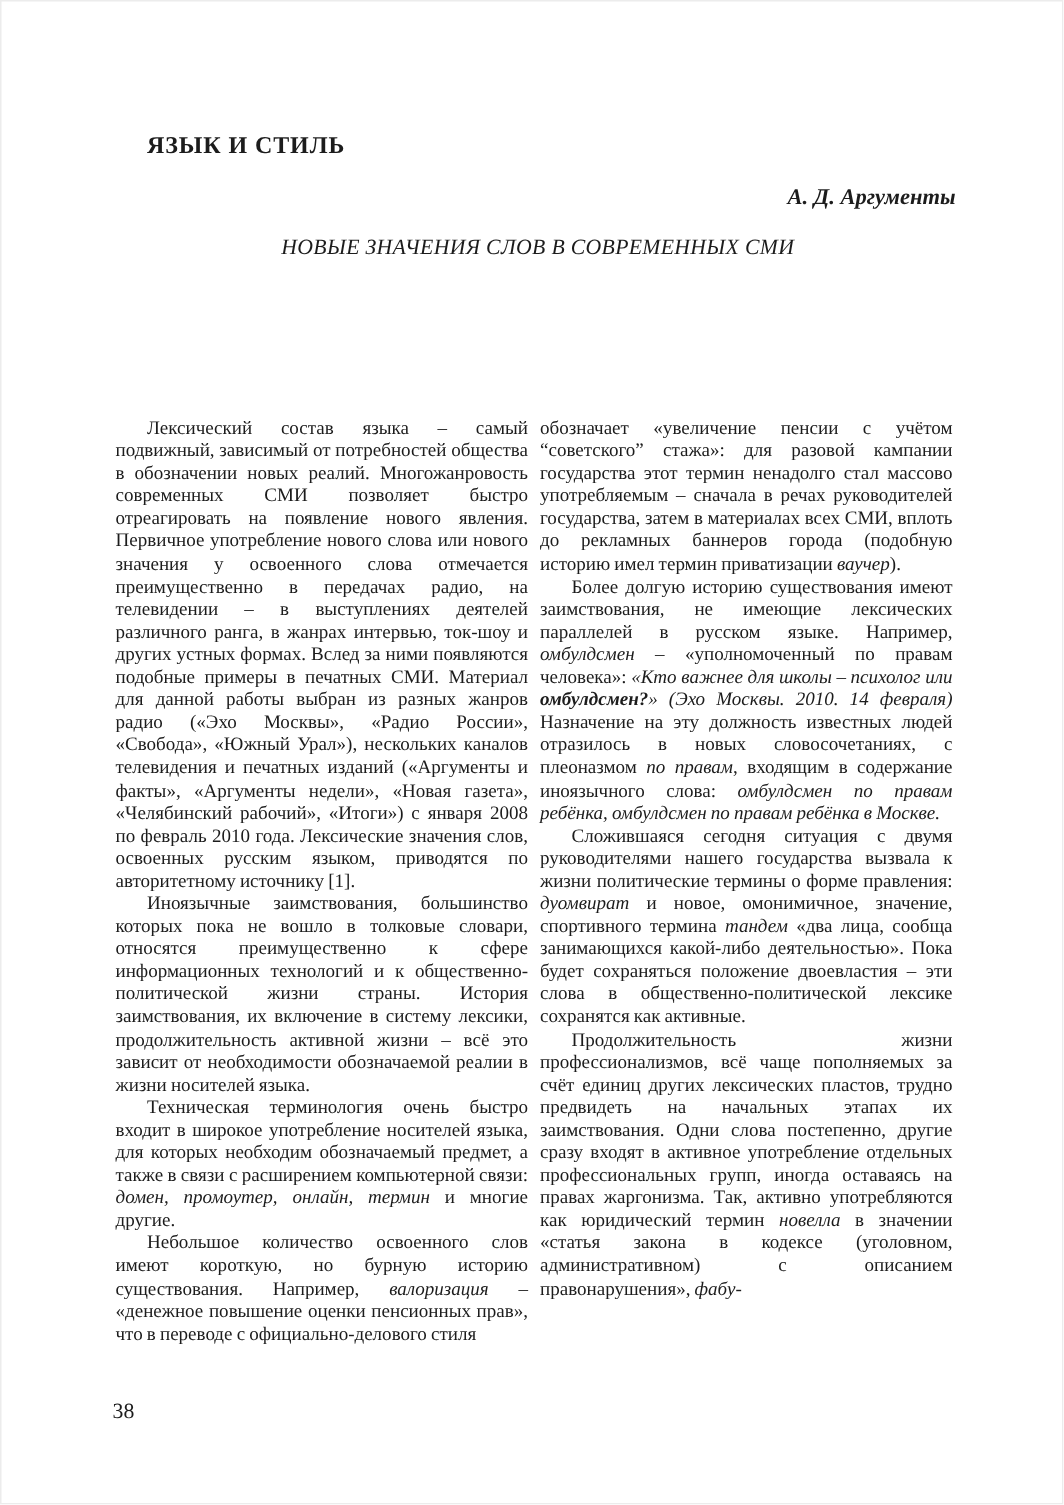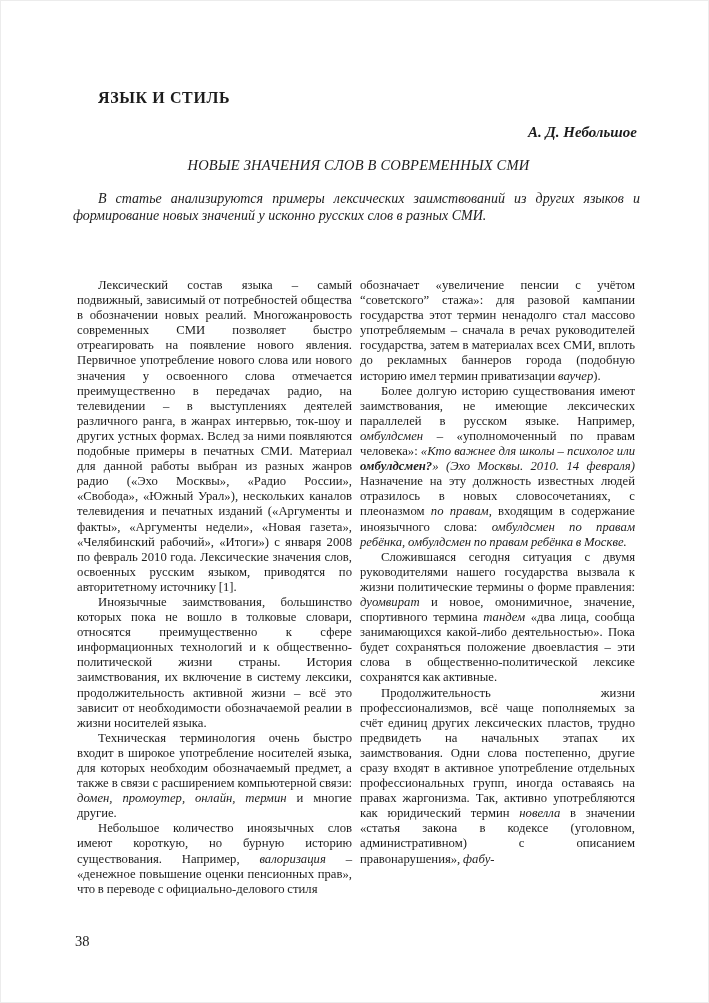--- a/index.html
+++ b/index.html
@@ -89,33 +89,32 @@
     font-size: 14.5px;
   }
 </style>
 </head>
 <body>
 
 <div class="page">
 
   <div class="section-heading">ЯЗЫК И СТИЛЬ</div>
 
-  <div class="author">А. Д. Небольшое</div>
+  <div class="author">А. Д. Аргументы</div>
 
   <div class="article-title">НОВЫЕ ЗНАЧЕНИЯ СЛОВ В СОВРЕМЕННЫХ СМИ</div>
 
-  <div class="abstract">В статье анализируются примеры лексических заимствований из других языков и формирование новых значений у исконно русских слов в разных СМИ.</div>
 
 
   <div class="columns">
     <div class="col">
         <p class="para"><span>Лексический состав языка – самый подвижный, зависимый от потребностей общества в обозначении новых реалий. Многожанровость современных СМИ позволяет быстро отреагировать на появление нового явления. Первичное употребление нового слова или нового значения у освоенного слова отмечается преимущественно в передачах радио, на телевидении – в выступлениях деятелей различного ранга, в жанрах интервью, ток-шоу и других устных формах. Вслед за ними появляются подобные примеры в печатных СМИ. Материал для данной работы выбран из разных жанров радио («Эхо Москвы», «Радио России», «Свобода», «Южный Урал»), нескольких каналов телевидения и печатных изданий («Аргументы и факты», «Аргументы недели», «Новая газета», «Челябинский рабочий», «Итоги») с января 2008 по февраль 2010 года. Лексические значения слов, освоенных русским языком, приводятся по авторитетному источнику [1].</span></p>
         <p class="para"><span>Иноязычные заимствования, большинство которых пока не вошло в толковые словари, относятся преимущественно к сфере информационных технологий и к общественно-политической жизни страны. История заимствования, их включение в систему лексики, продолжительность активной жизни – всё это зависит от необходимости обозначаемой реалии в жизни носителей языка.</span></p>
         <p class="para"><span>Техническая терминология очень быстро входит в широкое употребление носителей языка, для которых необходим обозначаемый предмет, а также в связи с расширением компьютерной связи: </span><span style="font-style: italic;">домен, промоутер, онлайн, термин</span><span> и многие другие.</span></p>
-        <p class="para"><span>Небольшое количество иноязычных слов имеют короткую, но бурную историю существования. Например, </span><span style="font-style: italic;">валоризация</span><span> – «денежное повышение оценки пенсионных прав», что в переводе с официально-делового стиля</span></p>
+        <p class="para"><span>Небольшое количество освоенного слов имеют короткую, но бурную историю существования. Например, </span><span style="font-style: italic;">валоризация</span><span> – «денежное повышение оценки пенсионных прав», что в переводе с официально-делового стиля</span></p>
       </div>
     <div class="col">
         <p class="para noindent"><span>обозначает «увеличение пенсии с учётом “советского” стажа»: для разовой кампании государства этот термин ненадолго стал массово употребляемым – сначала в речах руководителей государства, затем в материалах всех СМИ, вплоть до рекламных баннеров города (подобную историю имел термин приватизации </span><span style="font-style: italic;">ваучер</span><span>).</span></p>
         <p class="para"><span>Более долгую историю существования имеют заимствования, не имеющие лексических параллелей в русском языке. Например, </span><span style="font-style: italic;">омбулдсмен</span><span> – «уполномоченный по правам человека»: </span><span style="font-style: italic;">«Кто важнее для школы – психолог или </span><span style="font-style: italic; font-weight: bold;">омбулдсмен?</span><span style="font-style: italic;">» (Эхо Москвы. 2010. 14 февраля)</span><span> Назначение на эту должность известных людей отразилось в новых словосочетаниях, с плеоназмом </span><span style="font-style: italic;">по правам</span><span>, входящим в содержание иноязычного слова: </span><span style="font-style: italic;">омбулдсмен по правам ребёнка, омбулдсмен по правам ребёнка в Москве.</span></p>
         <p class="para"><span>Сложившаяся сегодня ситуация с двумя руководителями нашего государства вызвала к жизни политические термины о форме правления: </span><span style="font-style: italic;">дуомвират</span><span> и новое, омонимичное, значение, спортивного термина </span><span style="font-style: italic;">тандем</span><span> «два лица, сообща занимающихся какой-либо деятельностью». Пока будет сохраняться положение двоевластия – эти слова в общественно-политической лексике сохранятся как активные.</span></p>
         <p class="para"><span>Продолжительность жизни профессионализмов, всё чаще пополняемых за счёт единиц других лексических пластов, трудно предвидеть на начальных этапах их заимствования. Одни слова постепенно, другие сразу входят в активное употребление отдельных профессиональных групп, иногда оставаясь на правах жаргонизма. Так, активно употребляются как юридический термин </span><span style="font-style: italic;">новелла</span><span> в значении «статья закона в кодексе (уголовном, административном) с описанием правонарушения», </span><span style="font-style: italic;">фабу-</span></p>
       </div>
   </div>
 
   <div class="page-number">38</div>

